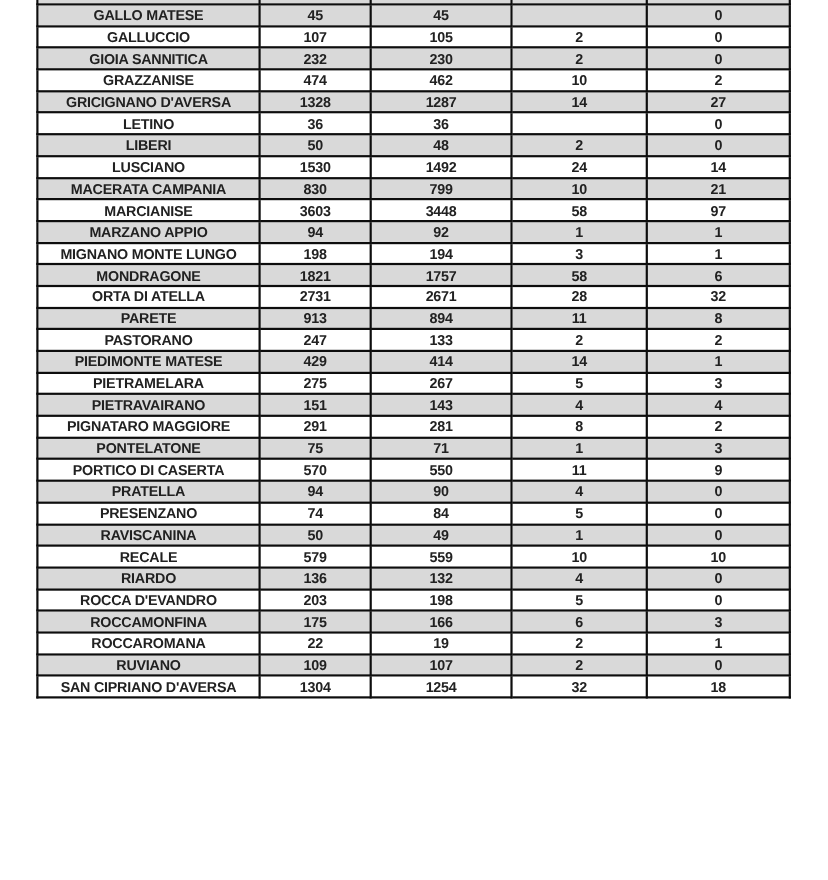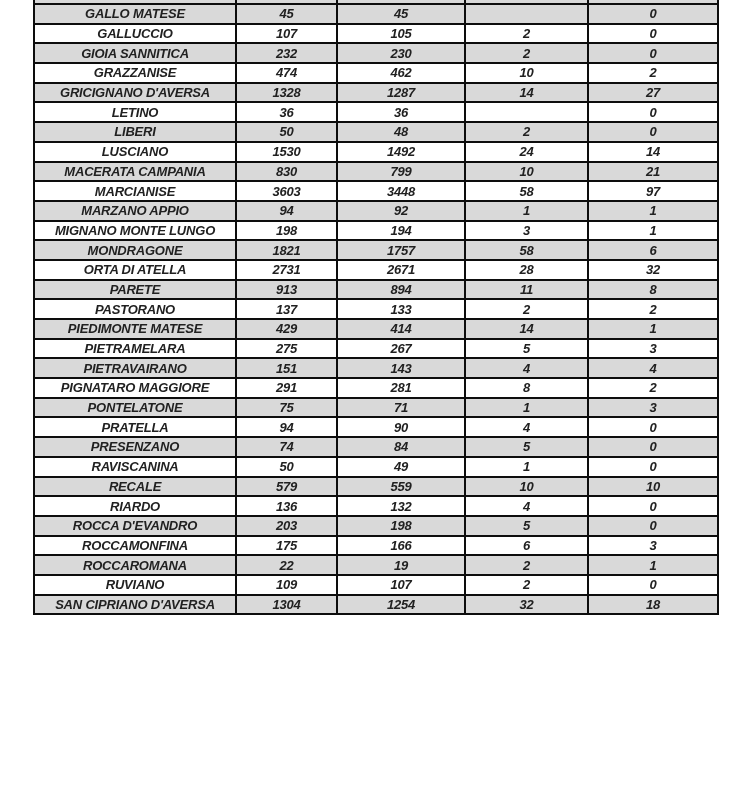--- a/index.html
+++ b/index.html
@@ -14,21 +14,20 @@
     overflow: hidden;
     font-family: "Liberation Sans", sans-serif;
   }
   table.muni-table {
     position: absolute;
     left: 33px;
     top: 0;
     width: 684px;
     border-collapse: collapse;
     table-layout: fixed;
-    font-style: italic;
   }
   table.muni-table td {
     border: 2px solid #0d0d0d;
     padding: 0;
     height: 17.7px;
     text-align: center;
     vertical-align: middle;
     font-size: 13px;
     font-weight: 700;
     letter-spacing: -0.2px;
@@ -167,21 +166,21 @@
       </tr>
       <tr>
         <td>PARETE</td>
         <td>913</td>
         <td>894</td>
         <td>11</td>
         <td>8</td>
       </tr>
       <tr>
         <td>PASTORANO</td>
-        <td>137</td>
+        <td>247</td>
         <td>133</td>
         <td>2</td>
         <td>2</td>
       </tr>
       <tr>
         <td>PIEDIMONTE MATESE</td>
         <td>429</td>
         <td>414</td>
         <td>14</td>
         <td>1</td>
@@ -206,20 +205,27 @@
         <td>281</td>
         <td>8</td>
         <td>2</td>
       </tr>
       <tr>
         <td>PONTELATONE</td>
         <td>75</td>
         <td>71</td>
         <td>1</td>
         <td>3</td>
+      </tr>
+      <tr>
+        <td>PORTICO DI CASERTA</td>
+        <td>570</td>
+        <td>550</td>
+        <td>11</td>
+        <td>9</td>
       </tr>
       <tr>
         <td>PRATELLA</td>
         <td>94</td>
         <td>90</td>
         <td>4</td>
         <td>0</td>
       </tr>
       <tr>
         <td>PRESENZANO</td>

